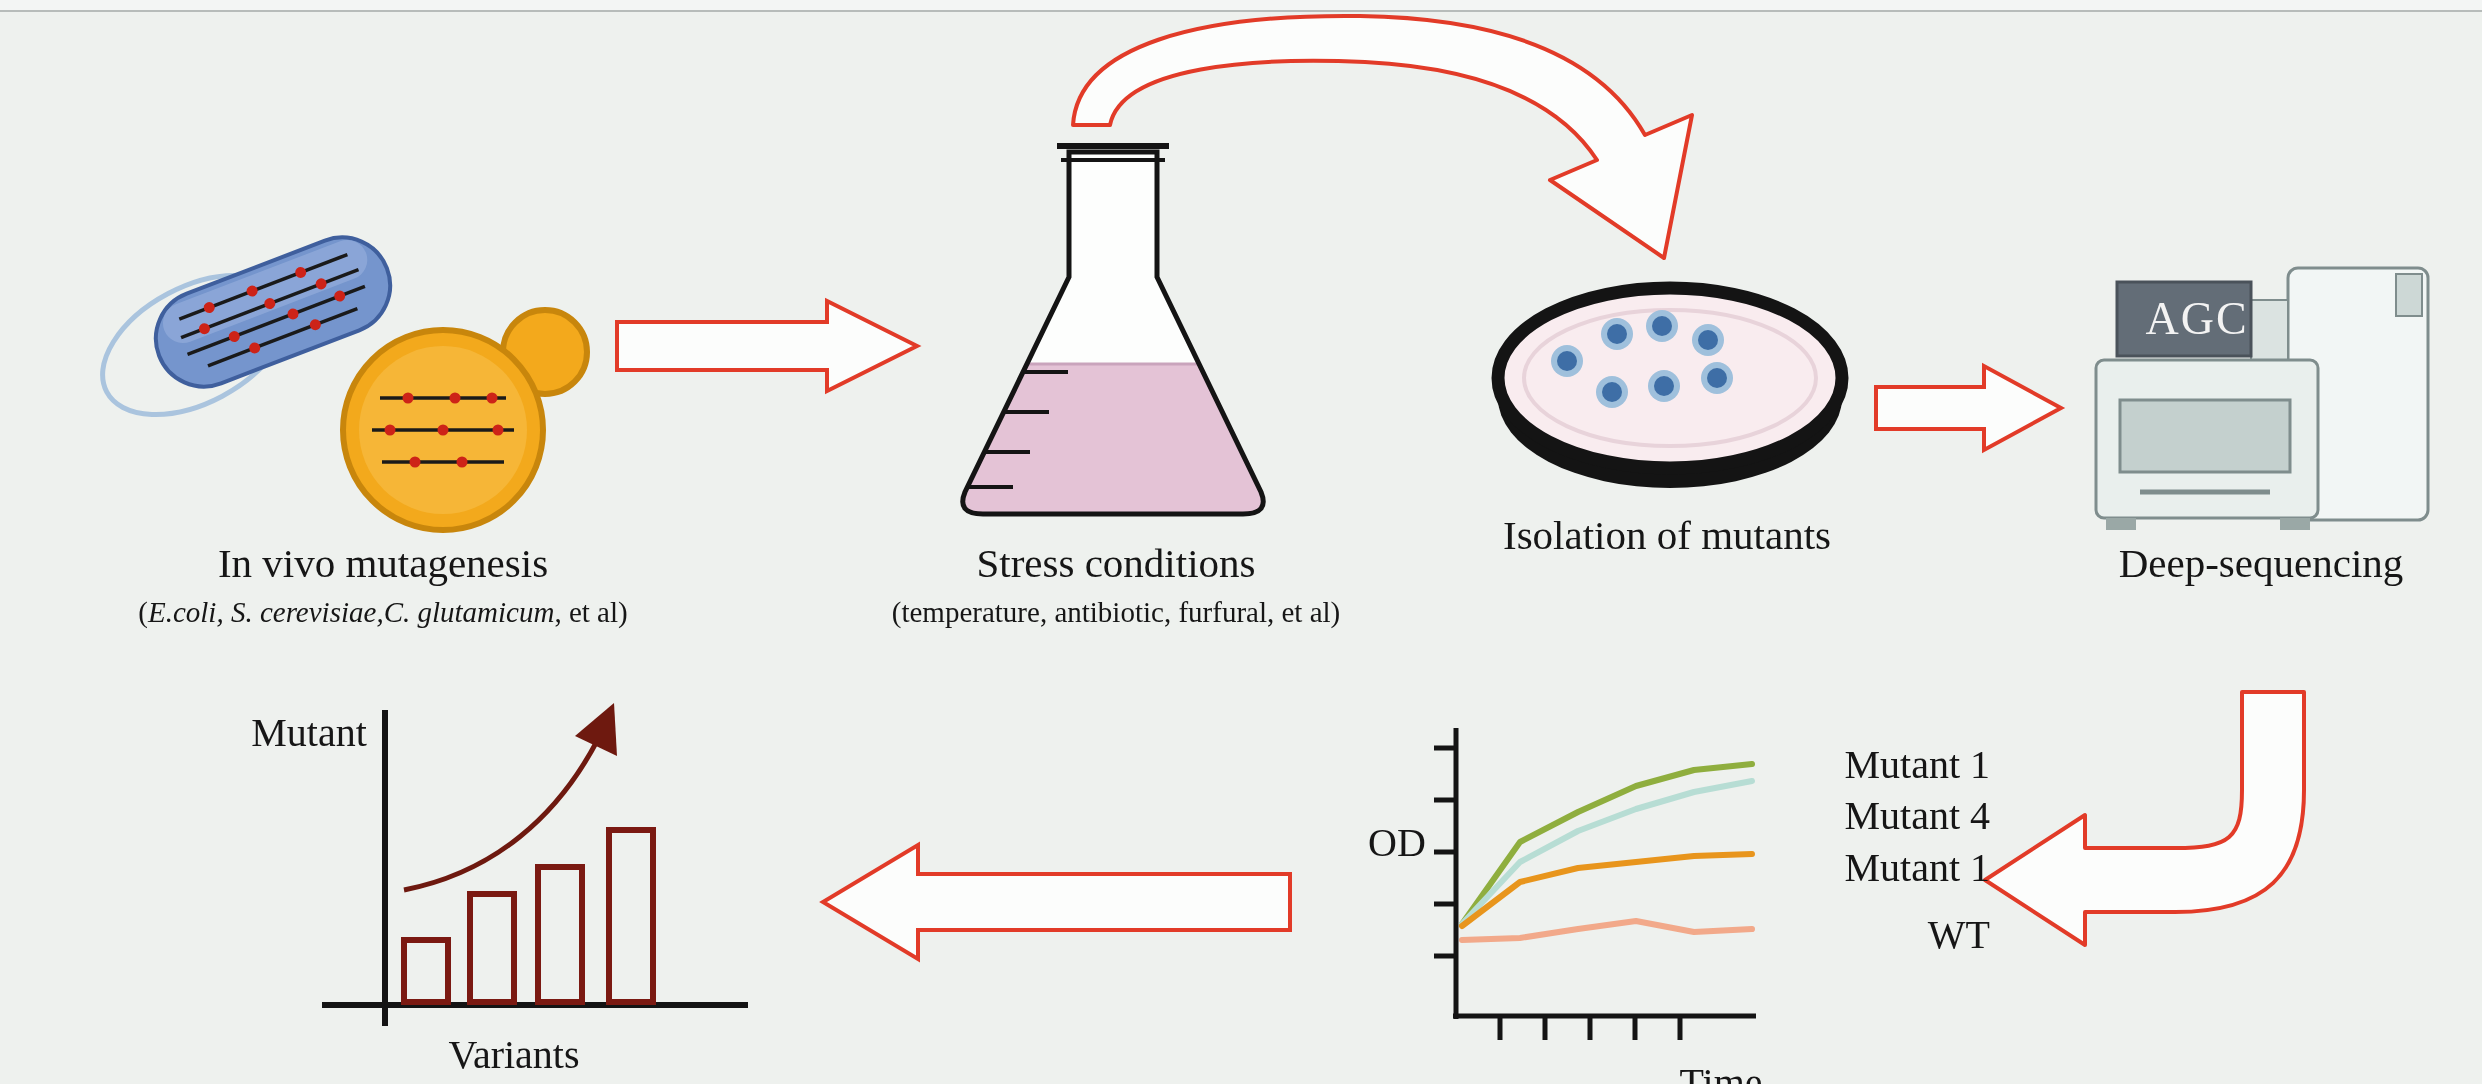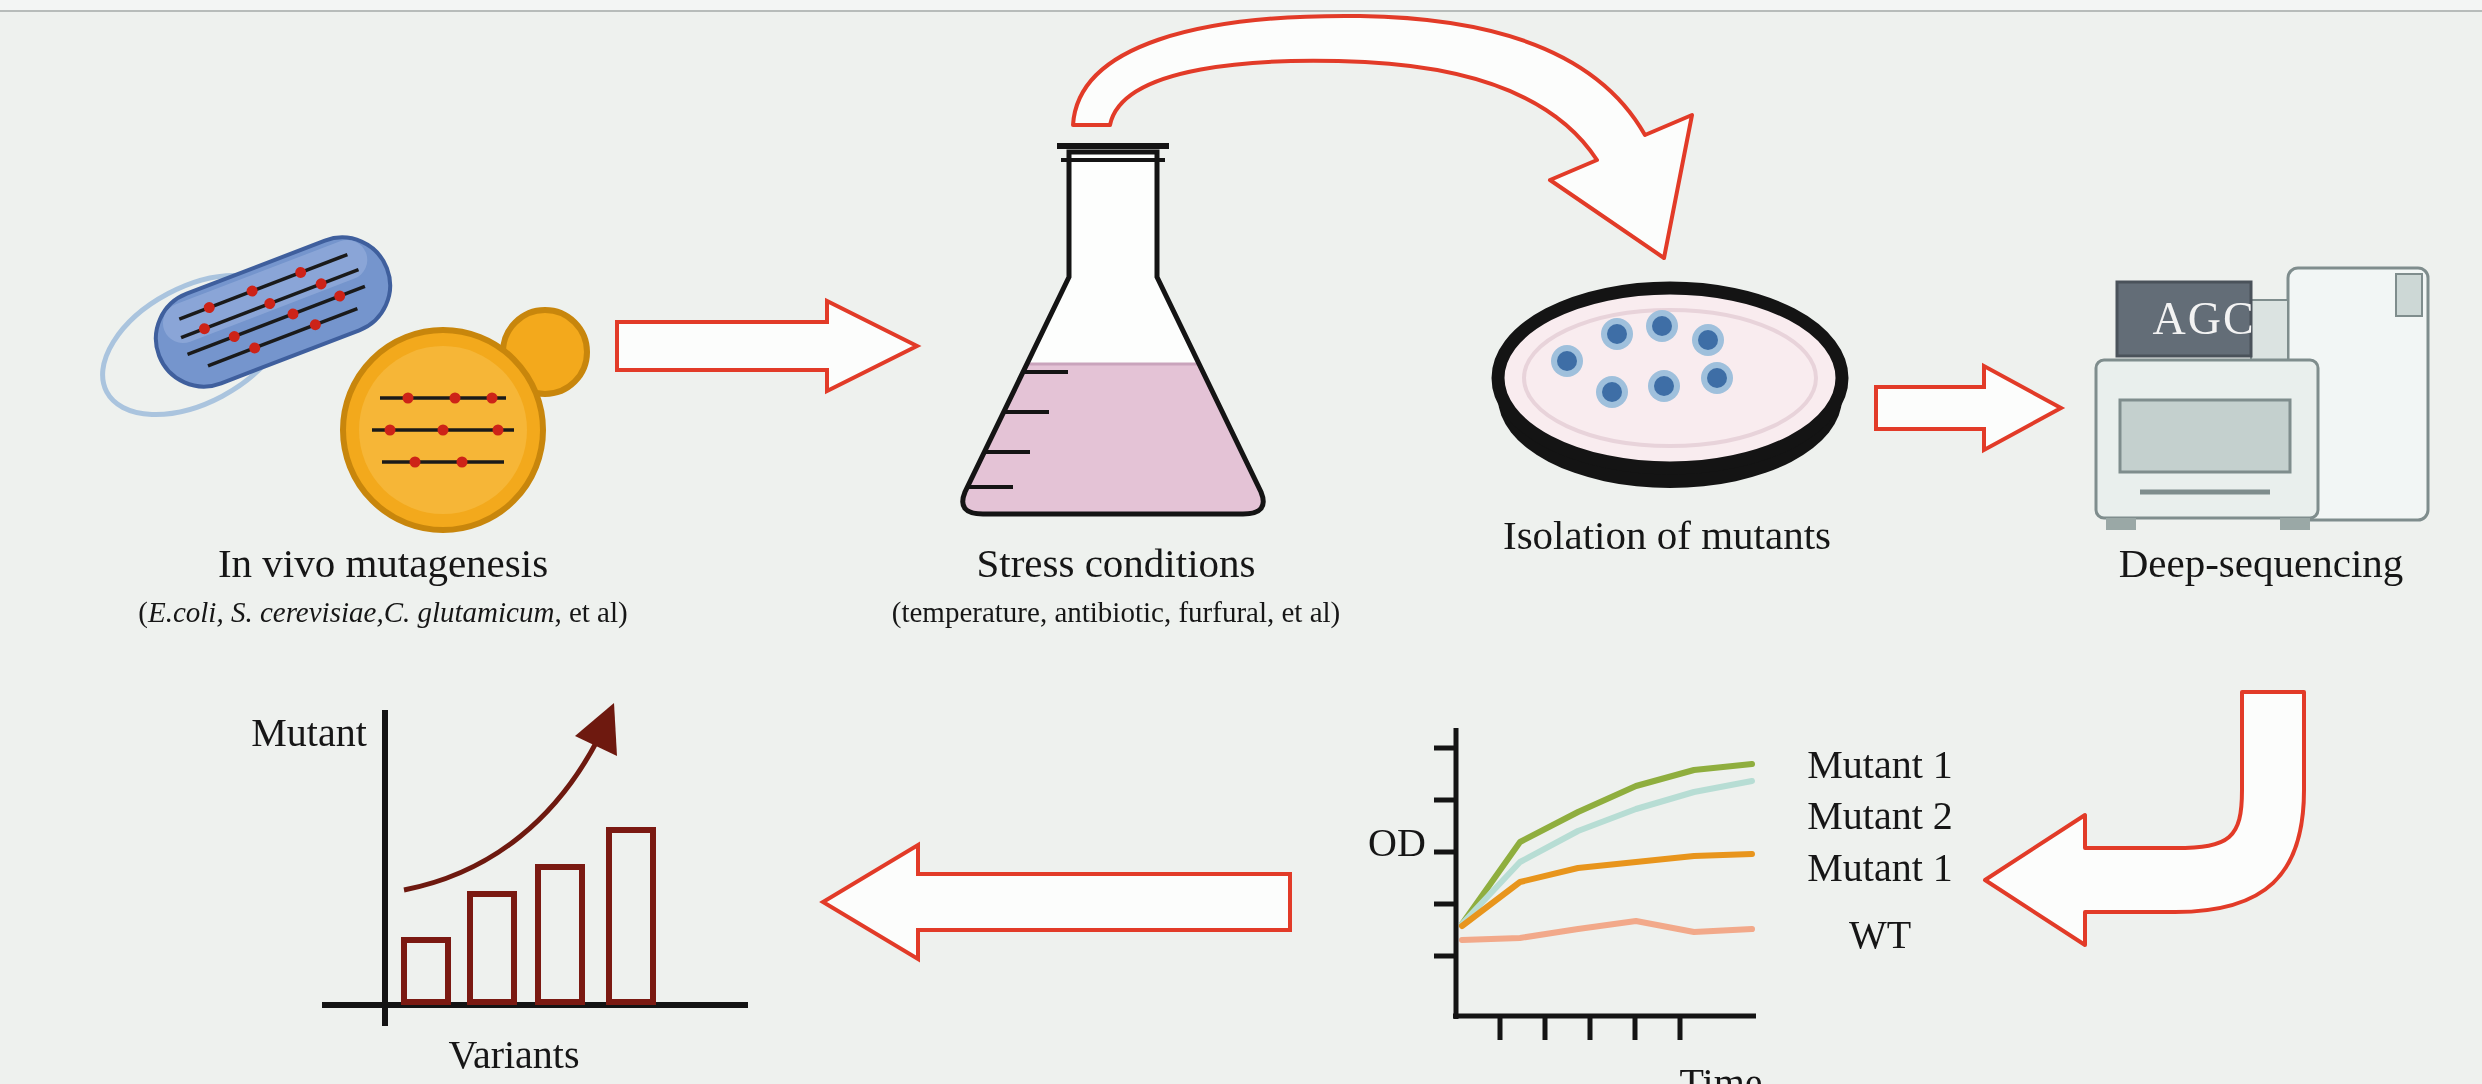--- a/index.html
+++ b/index.html
@@ -10,21 +10,21 @@
   }
   .top-rule {
     position:absolute; left:0; top:0; width:2482px; height:10px;
     background:#f3f5f4; border-bottom:2px solid #b7bcba;
   }
   svg.layer { position:absolute; left:0; top:0; }
   .label { position:absolute; text-align:center; line-height:1.15; white-space:nowrap; }
   .t-title { font-size:41px; }
   .t-sub   { font-size:29px; }
   .t-chart { font-size:40px; }
-  .t-left  { text-align:center; }
+  .t-left  { text-align:right; }
   .screen-label {
     position:absolute; color:#f3f3f3; font-size:46px; text-align:center;
     letter-spacing:2px;
   }
 </style>
 </head>
 <body>
 
 <div class="canvas">
   <div class="top-rule"></div>
@@ -181,25 +181,25 @@
   <div class="label t-title" style="left:133px; top:540px; width:500px;">In vivo mutagenesis</div>
   <div class="label t-sub" style="left:53px; top:596px; width:660px;"><span>(</span><i>E.coli, S. cerevisiae,C. glutamicum</i><span>, et al)</span></div>
 
   <div class="label t-sub" style="left:799px; top:596px; width:634px;">(temperature, antibiotic, furfural, et al)</div>
   <div class="label t-title" style="left:866px; top:540px; width:500px;">Stress conditions</div>
 
   <div class="label t-title" style="left:1417px; top:512px; width:500px;">Isolation of mutants</div>
 
   <div class="label t-title" style="left:2011px; top:540px; width:500px;">Deep-sequencing</div>
 
-  <div class="screen-label" style="left:2117px; top:292px; width:160px;margin-left:7px;">AGC</div>
+  <div class="screen-label" style="left:2117px; top:292px; width:160px;">AGC</div>
 
   <div class="label t-chart" style="left:1352px; top:820px; width:90px;">OD</div>
   <div class="label t-chart" style="left:1661px; top:1060px; width:120px;">Time</div>
 
   <div class="label t-chart t-left" style="left:1770px; top:742px; width:220px;">Mutant 1</div>
-  <div class="label t-chart t-left" style="left:1770px; top:793px; width:220px;">Mutant 2</div>
+  <div class="label t-chart t-left" style="left:1770px; top:793px; width:220px;">Mutant 4</div>
   <div class="label t-chart t-left" style="left:1770px; top:845px; width:220px;">Mutant 1</div>
   <div class="label t-chart t-left" style="left:1770px; top:912px; width:220px;">WT</div>
 
   <div class="label t-chart" style="left:249px; top:710px; width:120px;">Mutant</div>
   <div class="label t-chart" style="left:434px; top:1022px; width:160px;margin-top:10px;">Variants</div>
 </div>
 
 </body></html>

